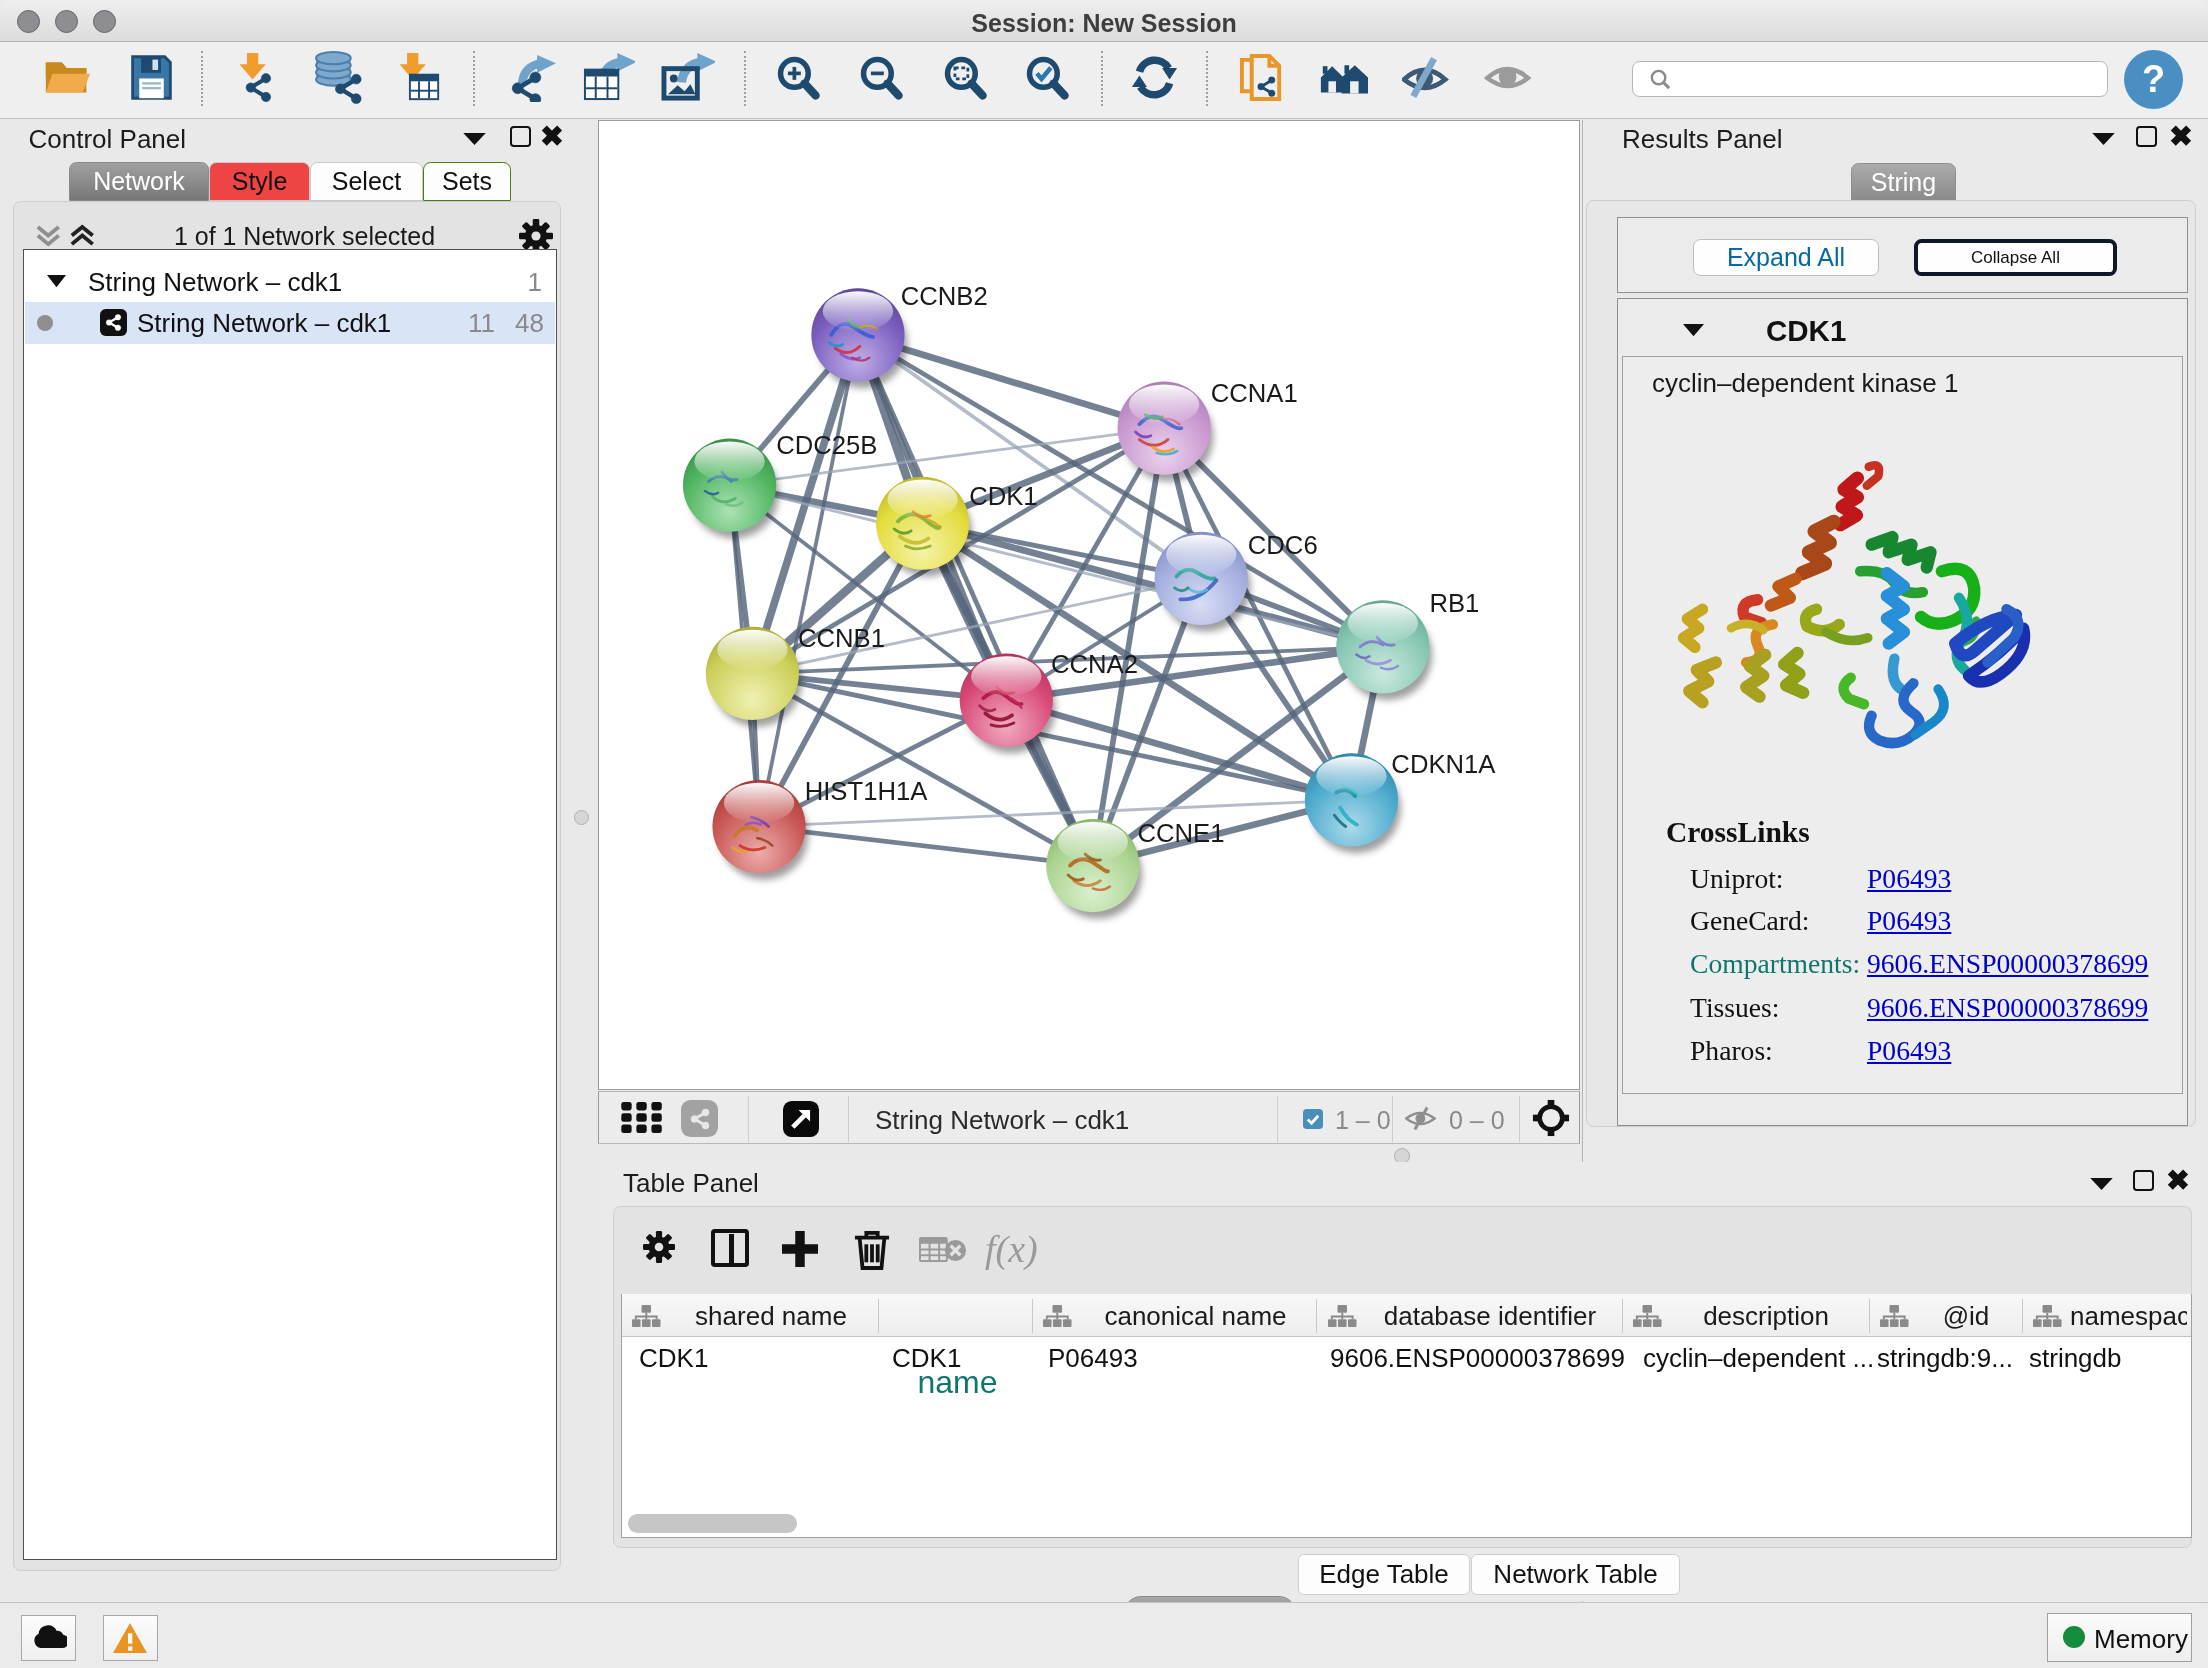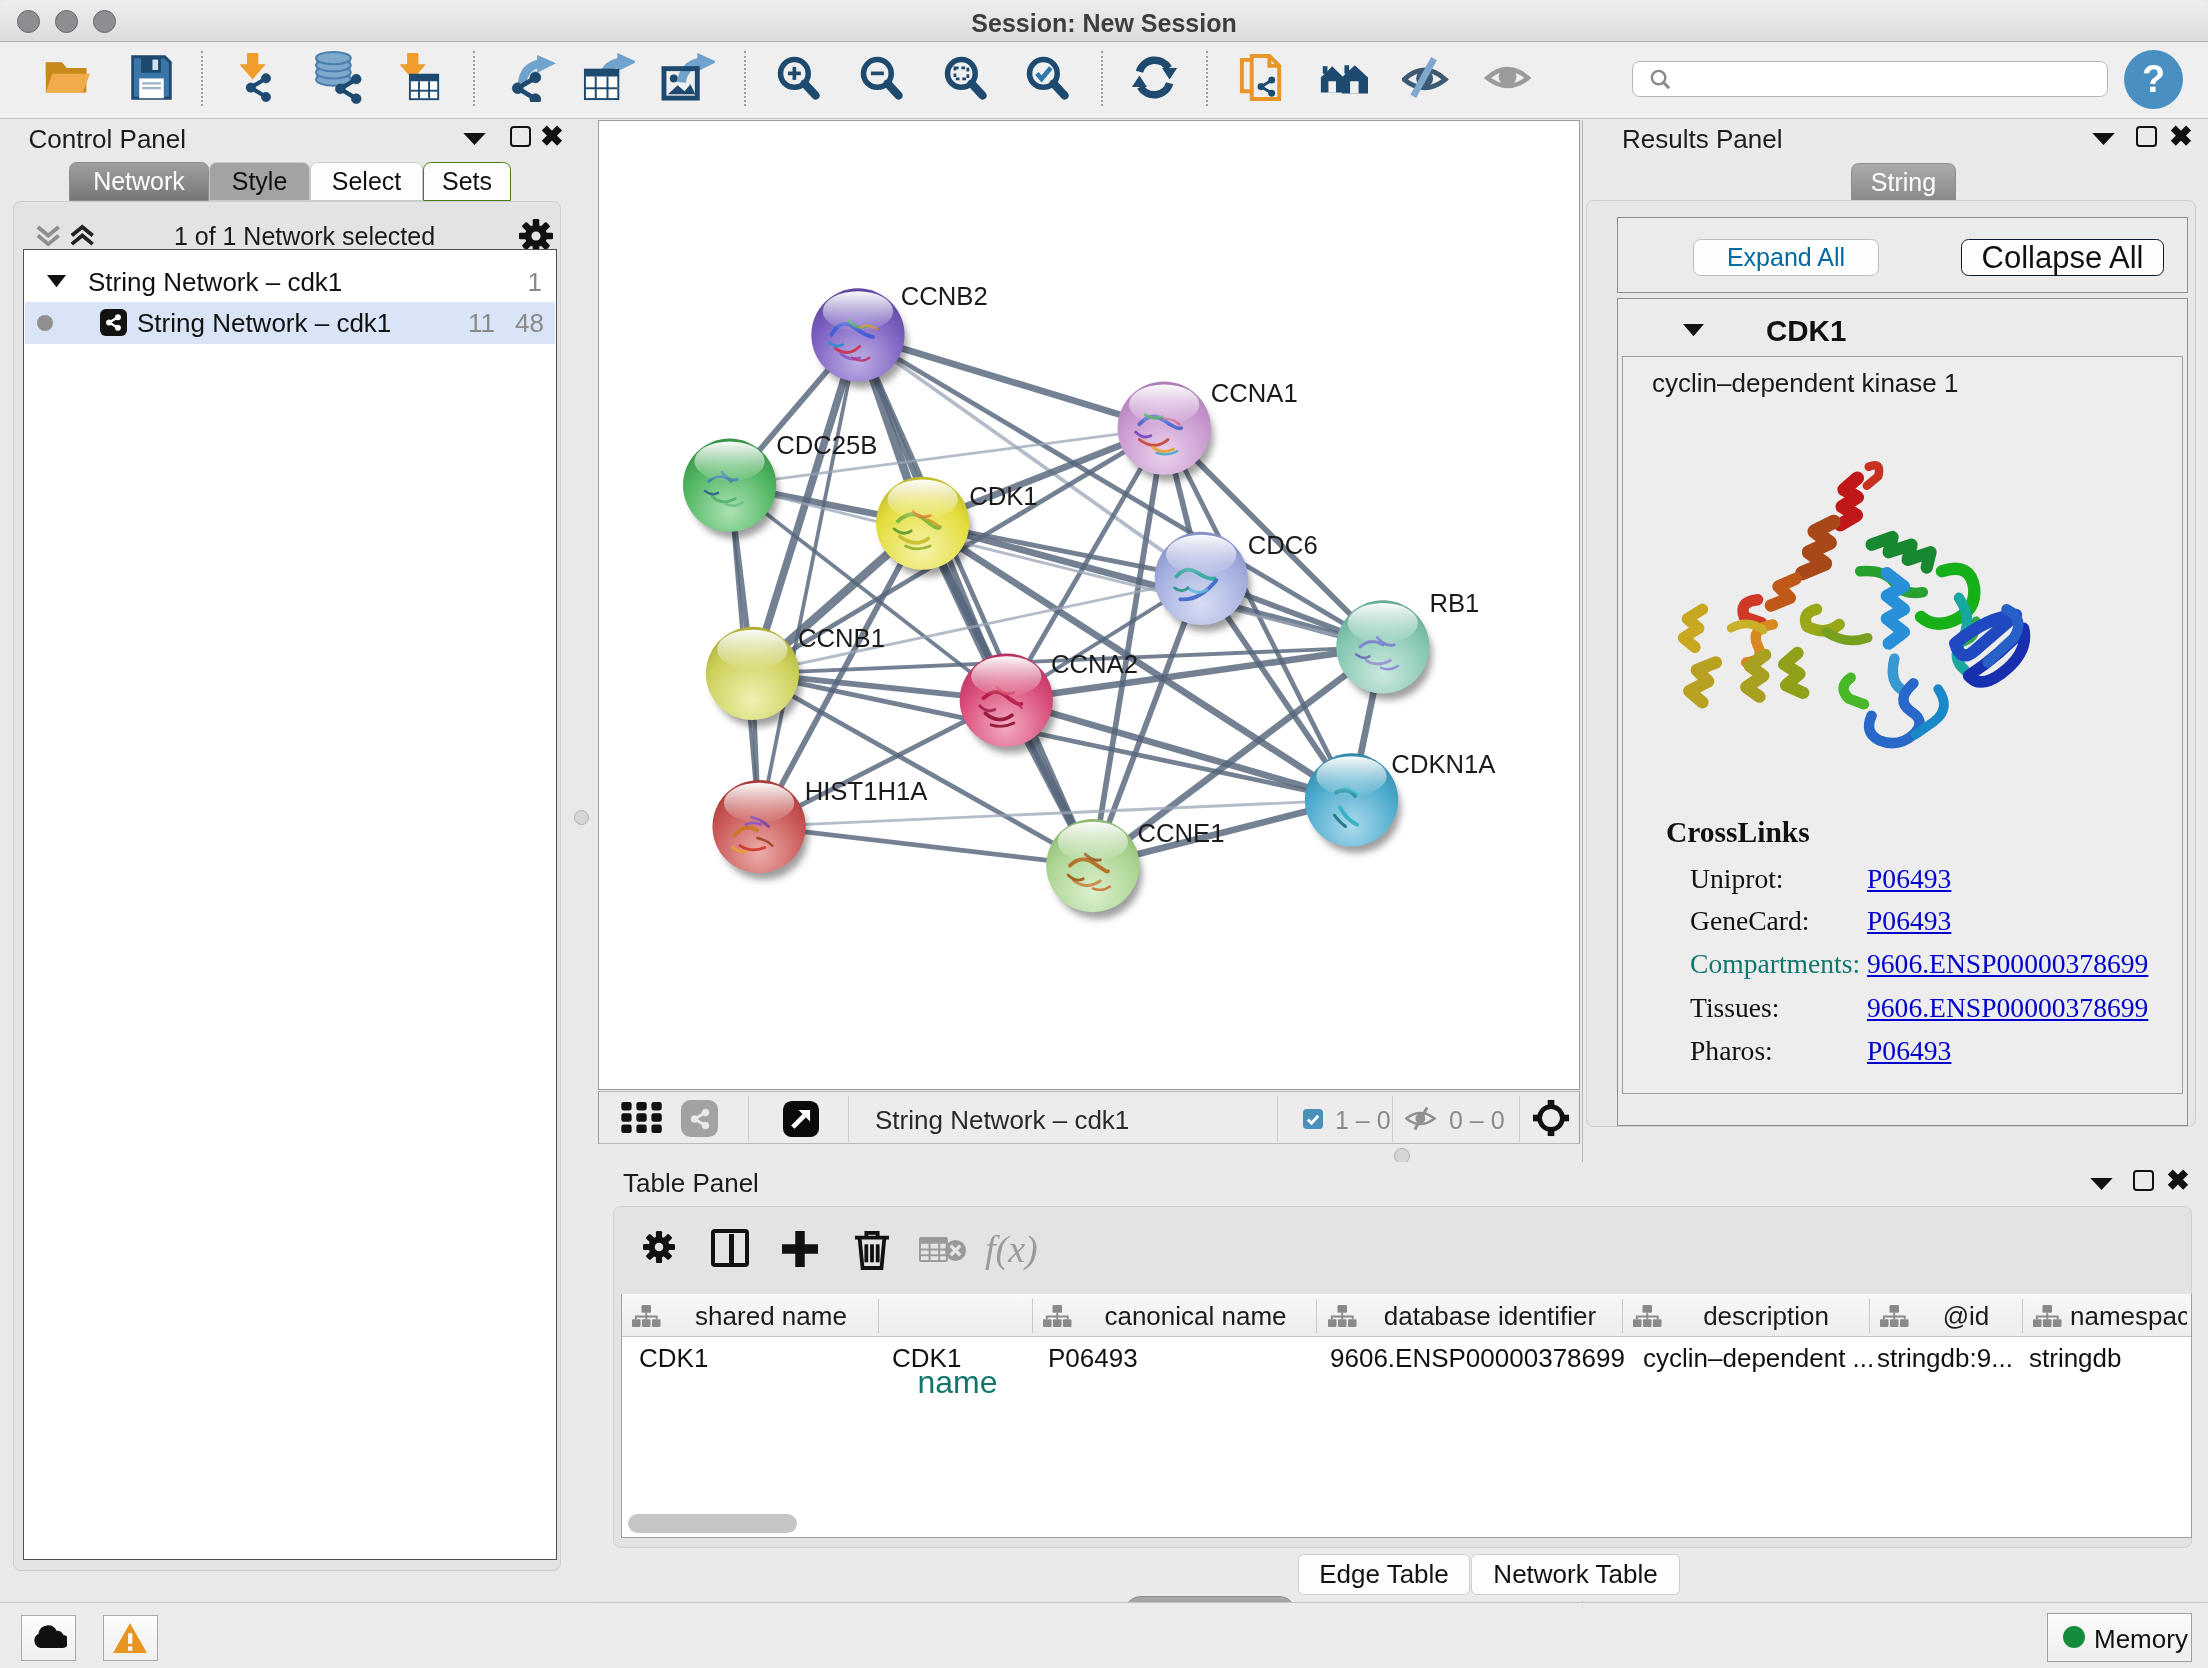--- a/index.html
+++ b/index.html
@@ -181,21 +181,21 @@
       <line x1="15" y1="15" x2="21" y2="21" stroke="#8a8a8a" stroke-width="3"></line>
     </svg>
 <div class="abs vc" style="left:2124px;top:50px;width:59px;height:59px;border-radius:50%;background:#4a8fc2;color:#fff;font-weight:bold;font-size:38px;justify-content:center;">?</div>
 <div class="abs panelhdr" style="left:28.5px;top:124px;">Control Panel</div>
 <svg class="abs" style="left:462px;top:131px;" width="25" height="15" viewBox="0 0 26 16">
       <polygon points="1,2 25,2 13,15" fill="#111"></polygon>
     </svg>
 <div class="abs" style="left:510px;top:126px;width:21px;height:21px;border:2.9px solid #111;border-radius:3.8px;"></div>
 <div class="abs" style="left:540px;top:120px;font-size:28.5px;font-weight:bold;color:#111;">✖</div>
 <div class="abs vc" style="left:69px;top:162px;width:140px;height:39px;background:linear-gradient(#a0a0a0,#777777);color:#fff;border:1px solid #8a8a8a;border-radius:7.6px 7.6px 0 0;font-size:25px;justify-content:center;">Network</div>
-<div class="abs vc" style="left:209px;top:162px;width:101px;height:39px;background:#a3a3a3;color:#111;border:1px solid #c9c9c9;border-radius:7.6px 7.6px 0 0;font-size:25px;justify-content:center;">Style</div>
+<div class="abs vc" style="left:209px;top:162px;width:101px;height:39px;background:#ef4444;color:#111;border:1px solid #c9c9c9;border-radius:7.6px 7.6px 0 0;font-size:25px;justify-content:center;">Style</div>
 <div class="abs vc" style="left:310px;top:162px;width:113px;height:39px;background:#fdfdfd;color:#111;border:1px solid #c9c9c9;border-radius:7.6px 7.6px 0 0;font-size:25px;justify-content:center;">Select</div>
 <div class="abs vc" style="left:423px;top:162px;width:88px;height:39px;background:#fdfdfd;color:#111;border:1px solid #4d7c0f;border-radius:7.6px 7.6px 0 0;font-size:25px;justify-content:center;">Sets</div>
 <div class="abs" style="left:13.3px;top:201px;width:548px;height:1370px;background:#e3e3e3;border:1px solid #cdcdcd;border-radius:7.6px;"></div>
 <svg class="abs" style="left:34px;top:223px;" width="28.5" height="27" viewBox="0 0 30 28">
       <g fill="none" stroke="#8f8f8f" stroke-width="4">
         <path d="M4 4 l11 9 11-9"></path>
         <path d="M4 13 l11 9 11-9"></path>
       </g>
     </svg>
 <svg class="abs" style="left:68px;top:223px;" width="28.5" height="27" viewBox="0 0 30 28">
@@ -532,21 +532,21 @@
 <div class="abs panelhdr" style="left:1622px;top:124px;">Results Panel</div>
 <svg class="abs" style="left:2091px;top:131px;" width="25" height="15" viewBox="0 0 26 16">
       <polygon points="1,2 25,2 13,15" fill="#111"></polygon>
     </svg>
 <div class="abs" style="left:2136px;top:126px;width:21px;height:21px;border:2.9px solid #111;border-radius:3.8px;"></div>
 <div class="abs" style="left:2169px;top:120px;font-size:28.5px;font-weight:bold;color:#111;">✖</div>
 <div class="abs vc" style="left:1851px;top:163px;width:105px;height:38px;background:linear-gradient(#ababab,#8a8a8a);border:1px solid #8f8f8f;border-radius:7.6px 7.6px 0 0;color:#fff;font-size:25px;justify-content:center;">String</div>
 <div class="abs" style="left:1586px;top:200px;width:610px;height:927px;background:#e7e7e7;border:1px solid #cdcdcd;border-radius:7.6px;"></div>
 <div class="abs" style="left:1617px;top:217px;width:571px;height:76px;background:#ebebeb;border:1px solid #8f8f8f;"></div>
 <div class="abs vc" style="left:1693px;top:239px;width:186px;height:37px;background:#fefefe;border:1px solid #bdbdbd;border-radius:7.6px;font-size:25px;color:#0369a1;justify-content:center;">Expand All</div>
-<div class="abs vc" style="left:1961px;top:239px;width:203px;height:37px;background:#fefefe;border:1px solid #0f172a;border-radius:7.6px;font-size:31px;color:#111;justify-content:center;">Collapse All</div>
+<div class="abs vc" style="left:1914px;top:239px;width:203px;height:37px;background:#fefefe;border:4px solid #0f172a;border-radius:7.6px;font-size:17px;color:#111;justify-content:center;">Collapse All</div>
 <div class="abs" style="left:1617px;top:298px;width:571px;height:828px;background:#ebebeb;border:1px solid #8f8f8f;"></div>
 <svg class="abs" style="left:1682px;top:323px;" width="23" height="14.3" viewBox="0 0 24 15">
       <polygon points="1,1 23,1 12,14" fill="#111"></polygon>
     </svg>
 <div class="abs" style="left:1766px;top:314px;font-size:29.5px;font-weight:bold;color:#111;">CDK1</div>
 <div class="abs" style="left:1622px;top:356px;width:561px;height:738px;background:#ededed;border:1px solid #9f9f9f;"></div>
 <div class="abs" style="left:1652px;top:368px;font-size:26px;color:#1a1a1a;">cyclin–dependent kinase 1</div>
 <svg class="abs" style="left:1674px;top:457px;" width="361" height="314" viewBox="0 0 380 330" xmlns="http://www.w3.org/2000/svg">
       <g fill="none" stroke-linecap="round" stroke-linejoin="round">
         <path d="M193 22 l-14 12 14 8 -16 10 15 9 -17 10" stroke="#c01818" stroke-width="14"></path>

